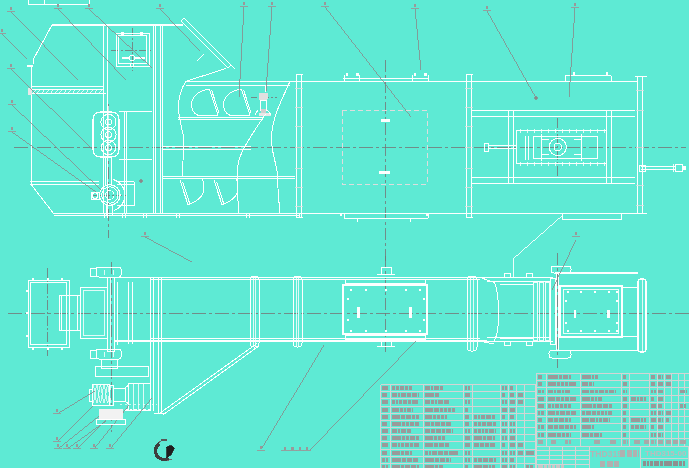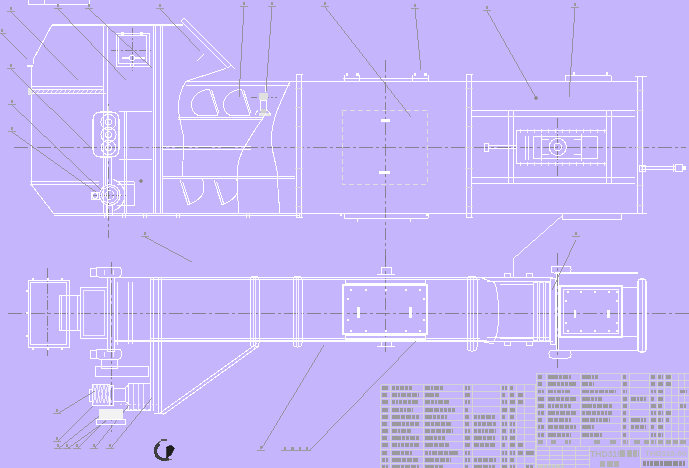--- a/index.html
+++ b/index.html
@@ -1,14 +1,14 @@
 <!DOCTYPE html>
 <html><head><meta charset="utf-8"><style>
 html,body{margin:0;padding:0;background:#000;}
-#c{position:relative;width:689px;height:468px;background:#c4b5fd;overflow:hidden;}
+#c{position:relative;width:689px;height:468px;background:#5eead4;overflow:hidden;}
 </style></head><body>
 <div id="c">
 <svg width="689" height="468" viewBox="0 0 689 468" shape-rendering="crispEdges">
 <line x1="14" y1="147.3" x2="686" y2="147.3" stroke="#757575" stroke-width="0.8" stroke-dasharray="14,3,3,3"></line>
 <line x1="8" y1="313" x2="689" y2="313" stroke="#757575" stroke-width="0.8" stroke-dasharray="14,3,3,3"></line>
 <line x1="385" y1="60" x2="385" y2="262" stroke="#757575" stroke-width="0.8" stroke-dasharray="12,3,3,3"></line>
 <line x1="385" y1="256" x2="385" y2="352" stroke="#757575" stroke-width="0.8" stroke-dasharray="12,3,3,3"></line>
 <line x1="108.7" y1="104" x2="108.7" y2="238" stroke="#757575" stroke-width="0.8" stroke-dasharray="12,3,3,3"></line>
 <line x1="132.3" y1="28" x2="132.3" y2="71" stroke="#757575" stroke-width="0.8" stroke-dasharray="8,2,2,2"></line>
 <line x1="111" y1="50" x2="153" y2="50" stroke="#757575" stroke-width="0.8" stroke-dasharray="8,2,2,2"></line>

